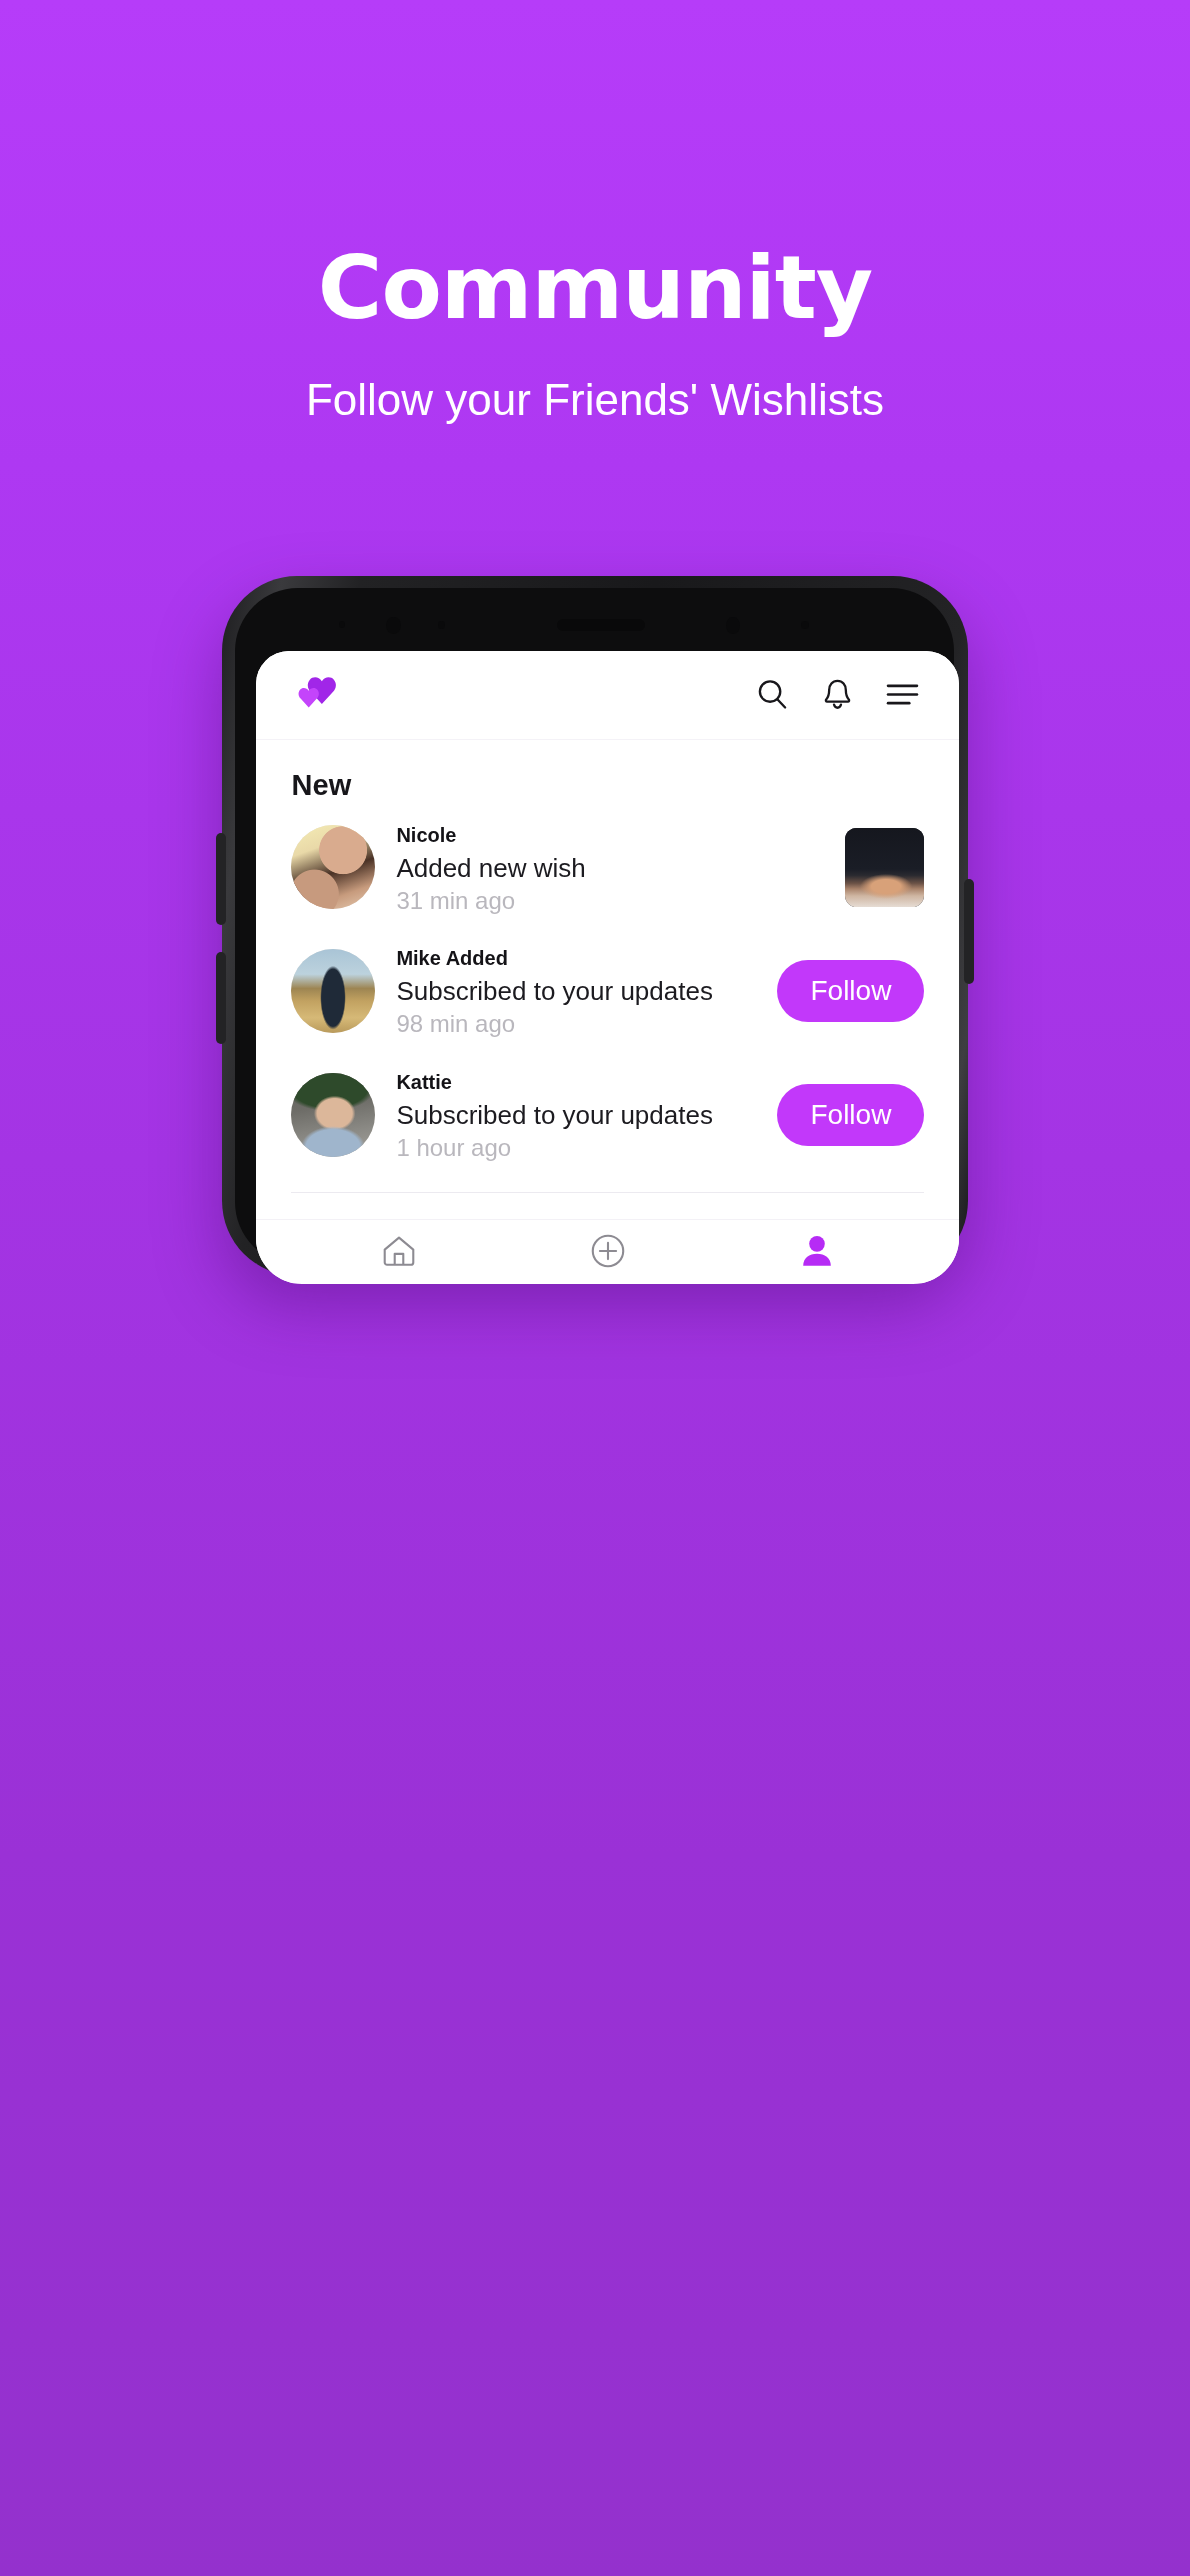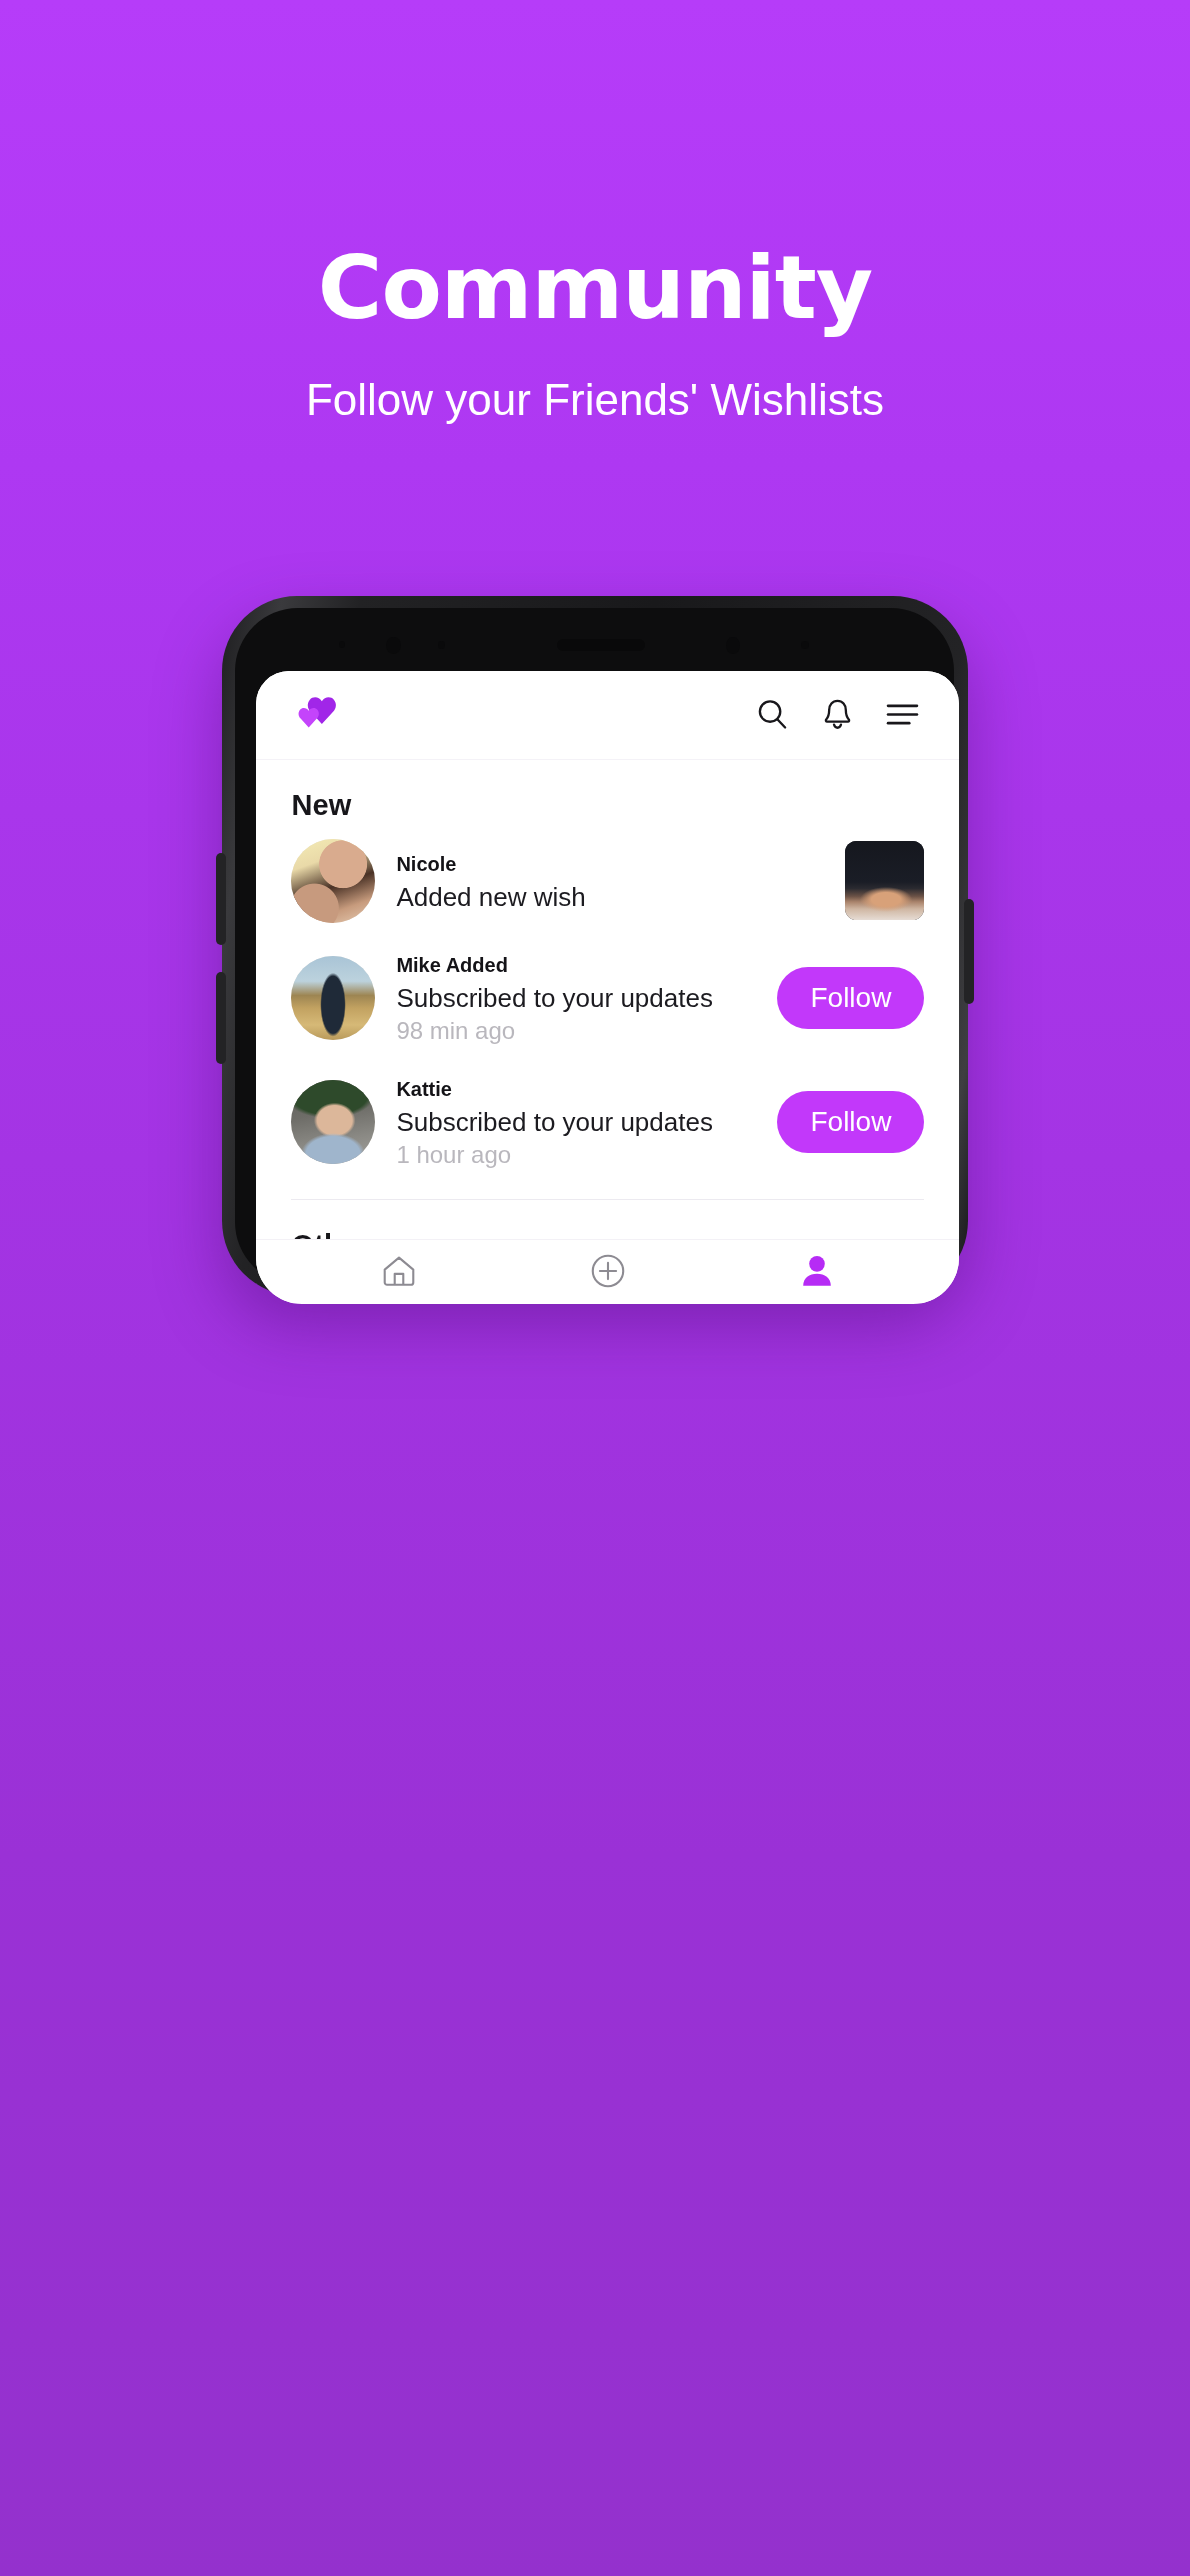--- a/index.html
+++ b/index.html
@@ -27,21 +27,20 @@
   
   .phone{
     position:absolute;left:222px;top:576px;width:746px;height:700px;
   }
   .phone-body{
     position:absolute;left:0;top:0;width:746px;height:700px;
     border-radius:75px;
     background:linear-gradient(100deg,#1d1d1f 0%,#3a3a3d 7%,#222224 16%,#19191b 50%,#232325 86%,#3e3e41 95%,#141416 100%);
     box-shadow:0 29px 67px rgba(55,0,90,.35);
     overflow:visible;
-    margin-top:20px;
   }
   .phone-frame-inner{
     position:absolute;left:13.4px;top:11.5px;width:719px;height:677px;
     border-radius:63px;
     background:#0d0d0e;
   }
   .phone-screen{
     position:absolute;left:21px;top:63px;width:703px;height:633px;
     background:#ffffff;
     border-radius:33px 33px 46px 46px;
@@ -169,20 +168,21 @@
           <div class="row">
             <div class="avatar">
               <div class="ph" style="background:
                 radial-gradient(circle at 28% 82%, #c79a7e 0 26%, transparent 27%),
                 radial-gradient(circle at 62% 30%, #d9ab8e 0 30%, transparent 31%),
                 linear-gradient(160deg,#f5edb6 0%,#e9d9a8 28%,#4a3226 55%,#c79b7d 78%,#e8cdb4 100%)"></div>
             </div>
             <div class="rowtext">
               <div class="rowname">Nicole</div>
               <div class="rowaction">Added new wish</div>
+              <div class="rowtime">31 min ago</div>
             </div>
             <div class="thumb">
               <div class="ph" style="background:linear-gradient(180deg,#15171e 0%,#1a1d26 52%,#2a2a30 60%,#6b5246 70%,#a9836b 77%,#cfb6a2 86%,#e6dcd4 100%)"></div>
               <div class="ph" style="background:radial-gradient(ellipse 46% 22% at 52% 74%, #d8a179 0 40%, transparent 72%)"></div>
             </div>
           </div>
 
           <div class="row">
             <div class="avatar">
               <div class="ph" style="background:linear-gradient(180deg,#a9c4d6 0%,#bcd2dd 30%,#9d8552 47%,#c2a261 62%,#d6b977 82%,#b99a5b 100%)"></div>

